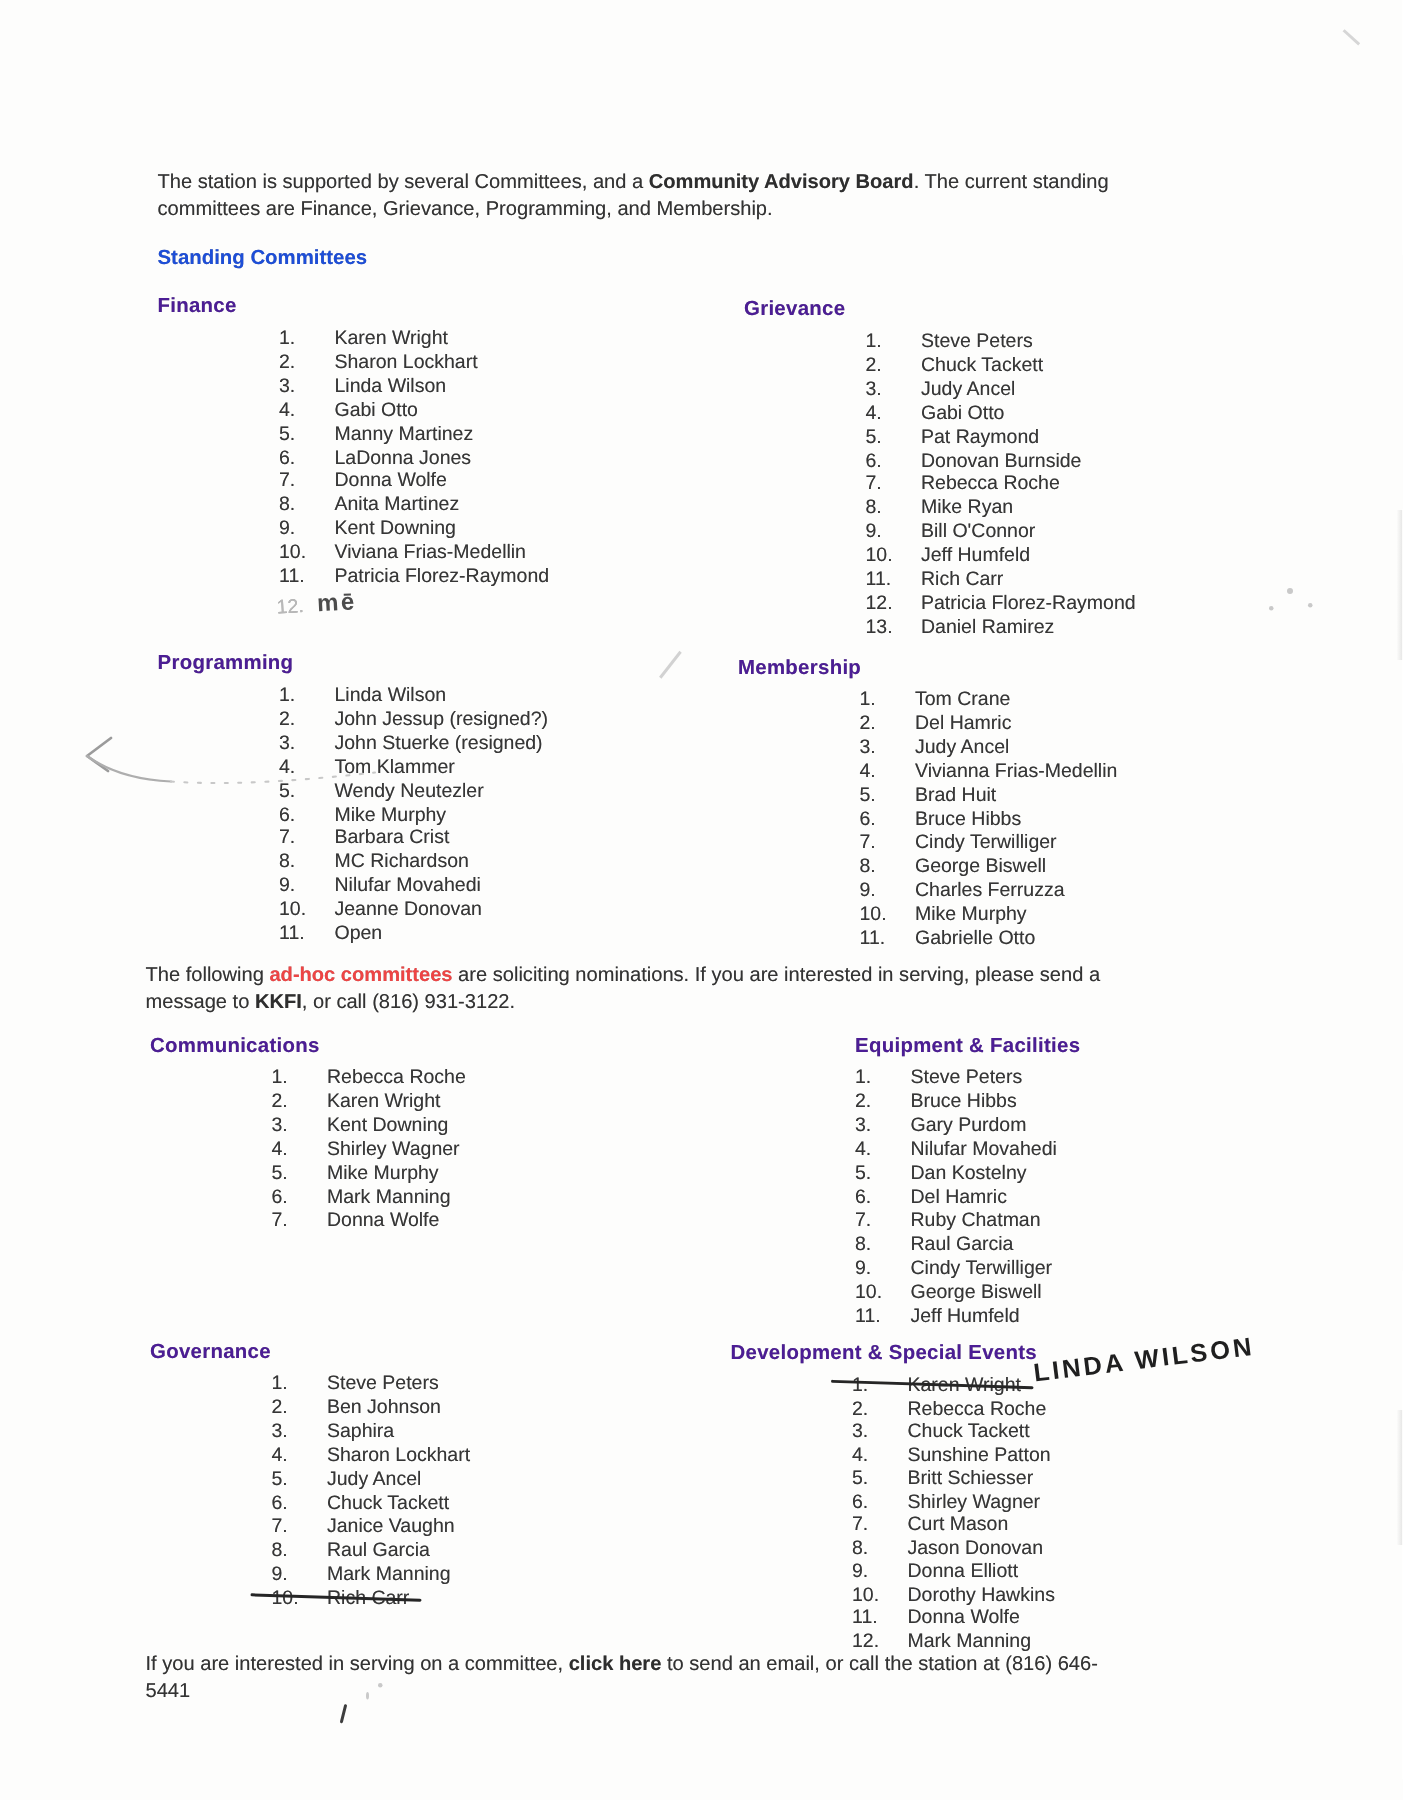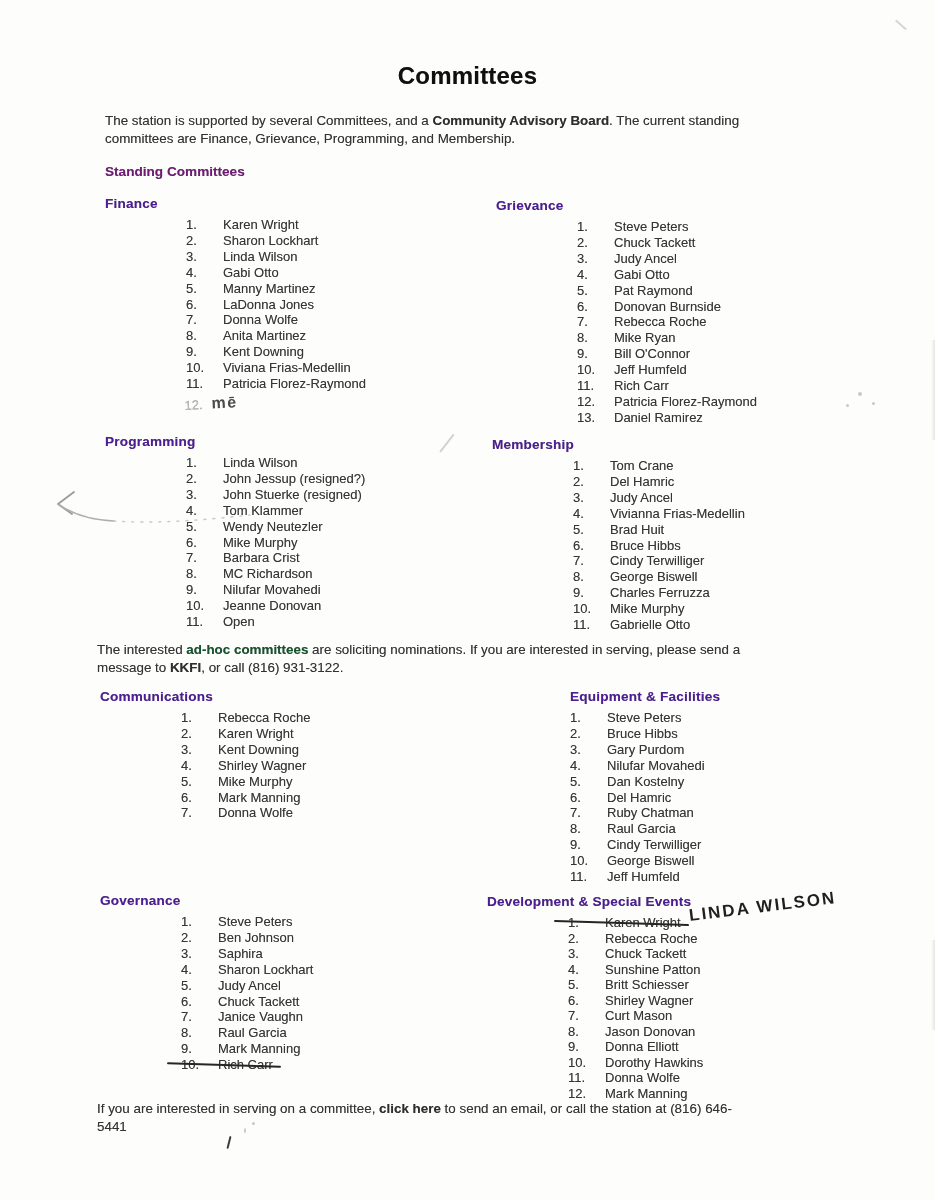--- a/index.html
+++ b/index.html
@@ -16,24 +16,24 @@
   .doc-title {
     position:absolute; left:0; top:62px; width:100%;
     text-align:center; font-size:24px; font-weight:bold; color:#101010;
     letter-spacing:0.2px;
   }
   .para { position:absolute; font-size:13.4px; line-height:18px; color:#333; }
   .intro { left:105px; top:112px; width:720px; }
   .adhoc-para { left:97px; top:641px; width:740px; }
   .footer-para { left:97px; top:1100px; width:770px; }
   .doclink { font-weight:bold; color:#2e2e2e; cursor:pointer; }
-  .bold { font-weight:bold; color:#14532d; }
+  .bold { font-weight:bold; color:#ef4444; }
   .std-heading {
     position:absolute; left:105px; top:164px;
-    font-size:13.6px; font-weight:bold; color:#701a75;
+    font-size:13.6px; font-weight:bold; color:#1d4ed8;
   }
   .sec { position:absolute; }
   .sec h3 { font-size:13.6px; font-weight:bold; color:#4c1d95; margin-bottom:6px; letter-spacing:0.2px; }
   .mlist { list-style:none; font-size:13px; line-height:15.9px; color:#363636; }
   .mlist.indent { margin-left:81px; }
   .mlist.tight { line-height:15.5px; }
   .mrow { display:flex; width:max-content; position:relative; white-space:nowrap; }
   .strikezone { display:inline-flex; position:relative; }
   .num { flex:0 0 37px; }
   .struck .strikezone::after {
@@ -56,21 +56,20 @@
   .speck { background:#c9c9c9; border-radius:50%; }
   .scratch { width:1.5px; height:22px; background:#d2d2d2; transform:rotate(38deg); }
   .edge-smudge { right:0; width:4px; background:linear-gradient(to left, rgba(160,160,160,0.25), rgba(160,160,160,0)); }
   .tr-mark { width:1.6px; height:14px; background:#d6d6d6; transform:rotate(-48deg); left:900px; top:18px; }
 </style>
 </head>
 <body>
 
 <div class="page">
 
-  <div class="doc-title">Committees</div>
 
   <p class="para intro"><span>The station is supported by several Committees, and a </span><span class="doclink">Community Advisory Board</span><span>. The current standing</span><br><span>committees are Finance, Grievance, Programming, and Membership.</span></p>
 
   <div class="std-heading">Standing Committees</div>
 
   <section class="sec" style="left:105px; top:196px;">
     <h3>Finance</h3>
     <ol class="mlist indent">
 
         <li class="mrow">
@@ -409,21 +408,21 @@
 
         <li class="mrow">
           <span class="strikezone">
             <span class="num">11.</span>
             <span class="nm">Gabrielle Otto</span>
           </span>
         </li>
       </ol>
   </section>
 
-  <p class="para adhoc-para"><span>The interested </span><span class="bold">ad-hoc committees</span><span> are soliciting nominations. If you are interested in serving, please send a</span><br><span>message to </span><span class="doclink">KKFI</span><span>, or call (816) 931-3122.</span></p>
+  <p class="para adhoc-para"><span>The following </span><span class="bold">ad-hoc committees</span><span> are soliciting nominations. If you are interested in serving, please send a</span><br><span>message to </span><span class="doclink">KKFI</span><span>, or call (816) 931-3122.</span></p>
 
   <section class="sec" style="left:100px; top:689px;">
     <h3>Communications</h3>
     <ol class="mlist indent">
 
         <li class="mrow">
           <span class="strikezone">
             <span class="num">1.</span>
             <span class="nm">Rebecca Roche</span>
           </span>

